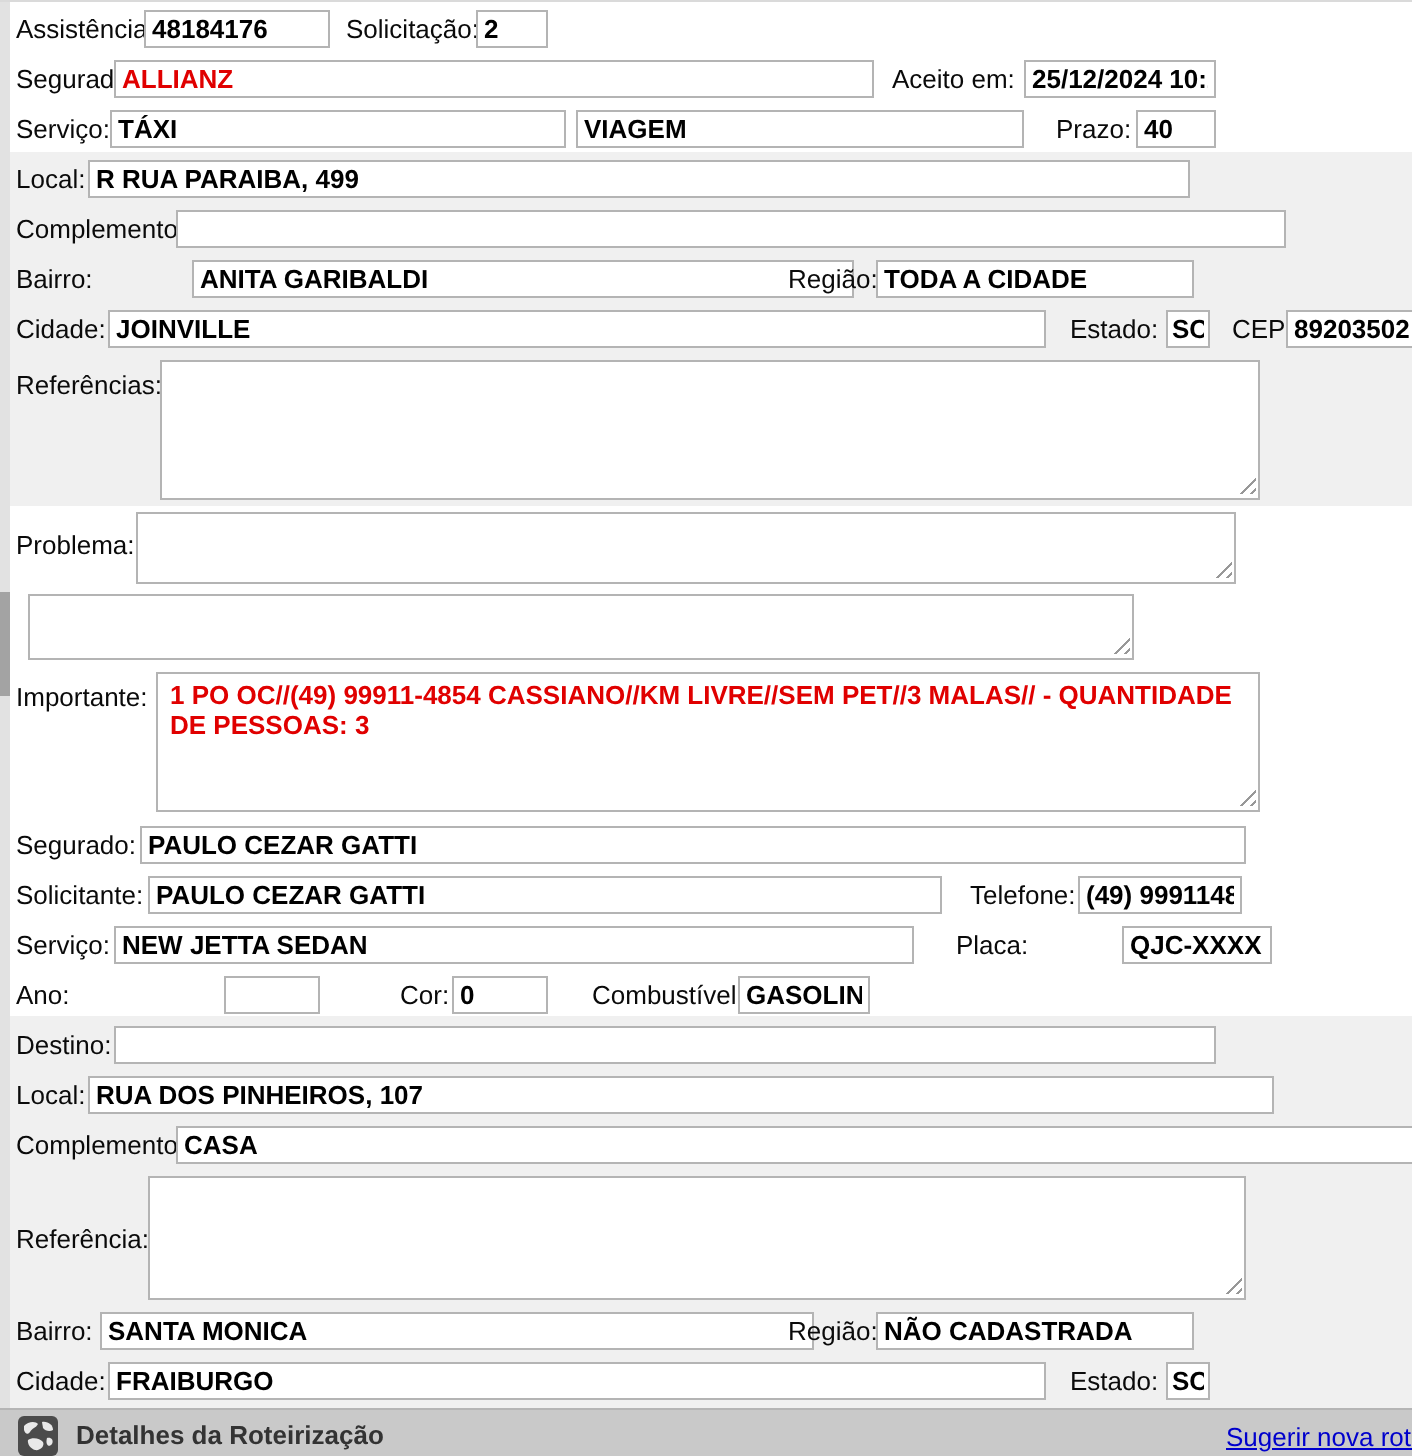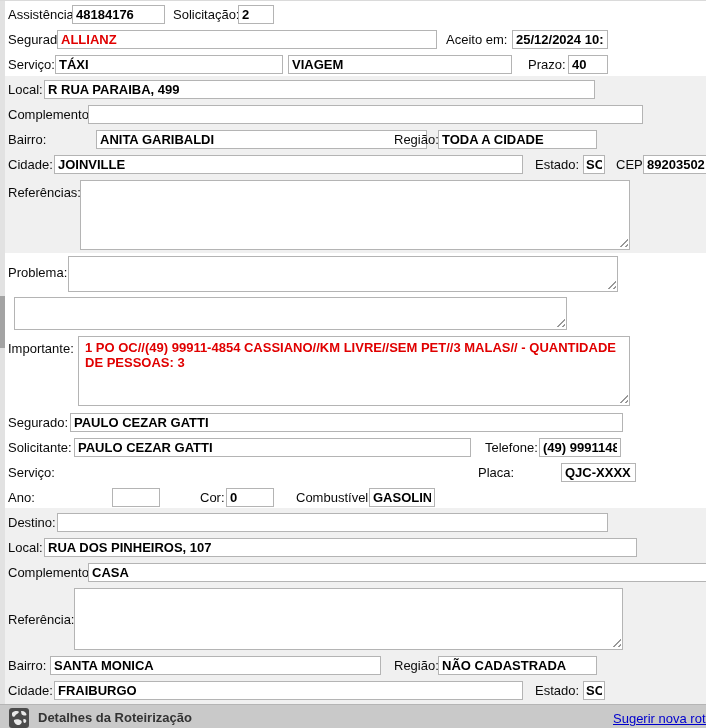--- a/index.html
+++ b/index.html
@@ -111,20 +111,21 @@
 
   <span class="lbl" style="left:8px;top:412px">Segurado:</span>
   <input class="inp" style="left: 70px; top: 412px; width: 553px;" readonly="" value="PAULO CEZAR GATTI">
 
   <span class="lbl" style="left:8px;top:437px">Solicitante:</span>
   <input class="inp" style="left: 74px; top: 437px; width: 397px;" readonly="" value="PAULO CEZAR GATTI">
   <span class="lbl" style="left:485px;top:437px">Telefone:</span>
   <input class="inp" style="left: 539px; top: 437px; width: 82px;" readonly="" value="(49) 999114854">
 
   <span class="lbl" style="left:8px;top:462px">Serviço:</span>
+  <input class="inp" style="left: 57px; top: 462px; width: 400px;" readonly="" value="NEW JETTA SEDAN">
   <span class="lbl" style="left:478px;top:462px">Placa:</span>
   <input class="inp" style="left: 530px; top: 462px; width: 75px; margin-left: 31px;" readonly="" value="QJC-XXXX">
 
   <span class="lbl" style="left:8px;top:487px">Ano:</span>
   <input class="inp" style="left: 112px; top: 487px; width: 48px;" readonly="" value="">
   <span class="lbl" style="left:200px;top:487px">Cor:</span>
   <input class="inp" style="left: 226px; top: 487px; width: 48px;" readonly="" value="0">
   <span class="lbl" style="left:296px;top:487px">Combustível:</span>
   <input class="inp" style="left: 369px; top: 487px; width: 66px;" readonly="" value="GASOLINA">
 
@@ -135,21 +136,21 @@
   <input class="inp" style="left: 44px; top: 537px; width: 593px;" readonly="" value="RUA DOS PINHEIROS, 107">
 
   <span class="lbl" style="left:8px;top:562px">Complemento:</span>
   <input class="inp" style="left: 88px; top: 562px; width: 664px;" readonly="" value="CASA">
 
   <span class="lbl" style="left:8px;top:609px">Referência:</span>
   <textarea class="ta" style="left: 74px; top: 587px; width: 549px; height: 62px;" readonly=""></textarea>
   <div class="grip" style="left:612px;top:637px"></div>
 
   <span class="lbl" style="left:8px;top:655px">Bairro:</span>
-  <input class="inp" style="left: 50px; top: 655px; width: 331px;" readonly="" value="SANTA MONICA">
+  <input class="inp" style="left: 50px; top: 655px; width: 357px;" readonly="" value="SANTA MONICA">
   <span class="lbl" style="left:394px;top:655px">Região:</span>
   <input class="inp" style="left: 438px; top: 655px; width: 159px;" readonly="" value="NÃO CADASTRADA">
 
   <span class="lbl" style="left:8px;top:680px">Cidade:</span>
   <input class="inp" style="left: 54px; top: 680px; width: 469px;" readonly="" value="FRAIBURGO">
   <span class="lbl" style="left:535px;top:680px">Estado:</span>
   <input class="inp" style="left: 583px; top: 680px; width: 22px; padding: 0px 2px;" readonly="" value="SC">
 
   <div class="footer">
     <svg class="globe" width="20" height="20" viewBox="0 0 20 20">

